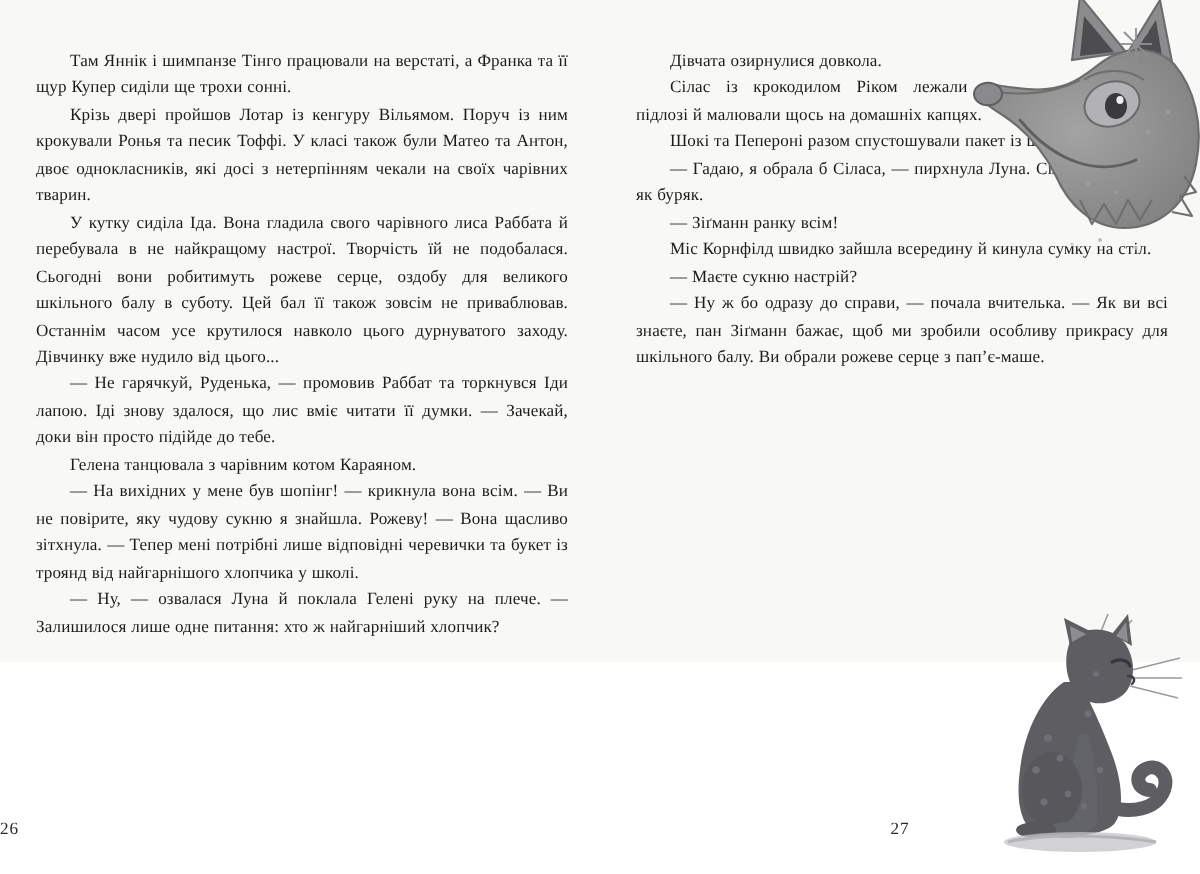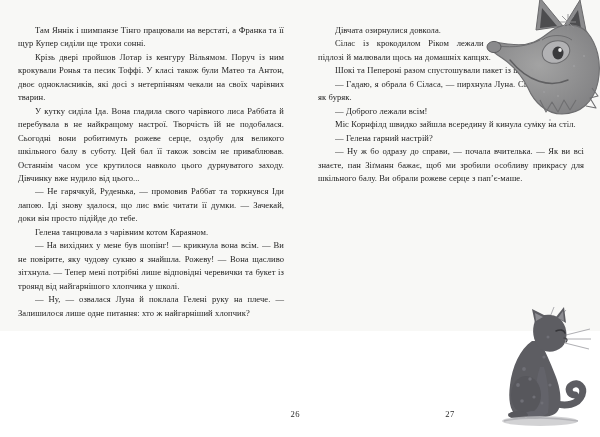--- a/index.html
+++ b/index.html
@@ -50,21 +50,21 @@
   .rp-top   { width: 182px; }
   .rp-mid   { width: 266px; }
   .rp-bot   { width: 178px; }
 
   .pagenum {
     position: absolute;
     font-size: 8.6px;
     color: #2a2a2a;
     letter-spacing: 0.4px;
   }
-  .pagenum-left  { left: 0; right: 0; text-align: right; bottom: 18px; }
+  .pagenum-left  { left: 0; right: 0; text-align: left; bottom: 18px; }
   .pagenum-right { left: 0; right: 0; text-align: center; bottom: 18px; }
 
   
   .art {
     position: absolute;
     pointer-events: none;
   }
   .art-fox {
     top: -4px;
     right: -2px;
@@ -100,23 +100,23 @@
   <div class="page page-right">
 
     <div class="textcol rp-top">
       <p>Дівчата озирнулися довкола.</p>
       <p>Сілас із крокодилом Ріком лежали на підлозі й малювали щось на домашніх капцях.</p>
     </div>
 
     <div class="textcol rp-mid">
       <p>Шокі та Пепероні разом спустошували пакет із шоколадками.</p>
       <p>— Гадаю, я обрала б Сіласа, — пирхнула Луна. Сілас почервонів, як буряк.</p>
-      <p>— Доброго лежали всім!</p>
+      <p>— Зіґманн ранку всім!</p>
       <p>Міс Корнфілд швидко зайшла всередину й кинула сумку на стіл.</p>
-      <p>— Гелена гарний настрій?</p>
+      <p>— Маєте сукню настрій?</p>
       <p>— Ну ж бо одразу до справи, — почала вчителька. — Як ви всі знаєте, пан Зіґманн бажає, щоб ми зробили особливу прикрасу для шкільного балу. Ви обрали рожеве серце з пап’є-маше.</p>
     </div>
 
 
     <div class="pagenum pagenum-right">27</div>
 
     <div class="art art-fox">
       <svg viewBox="0 0 118 132" xmlns="http://www.w3.org/2000/svg">
         <defs>
           <radialGradient id="furg" cx="45%" cy="45%" r="70%">

